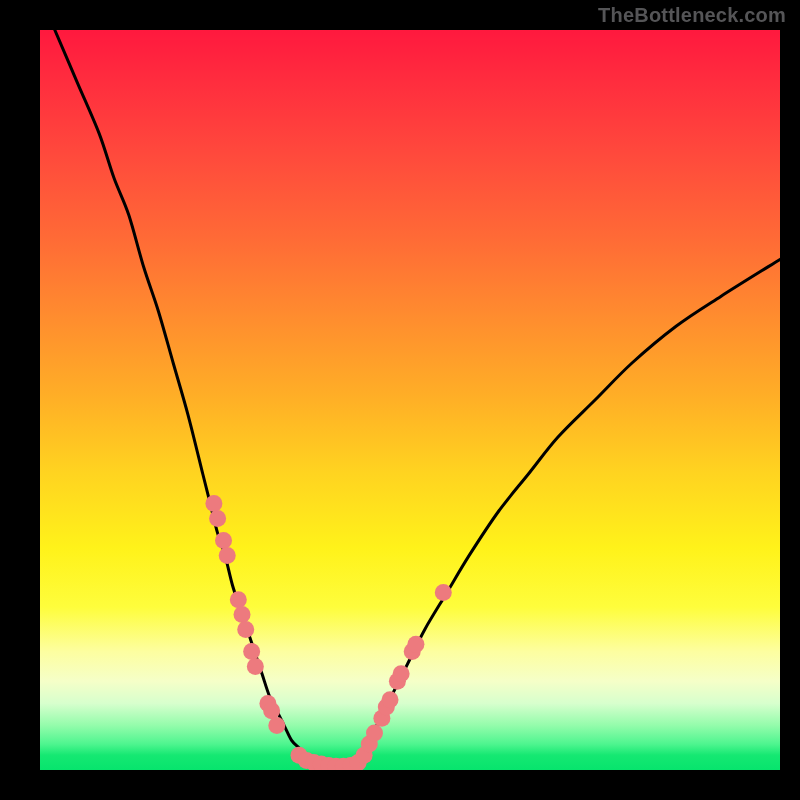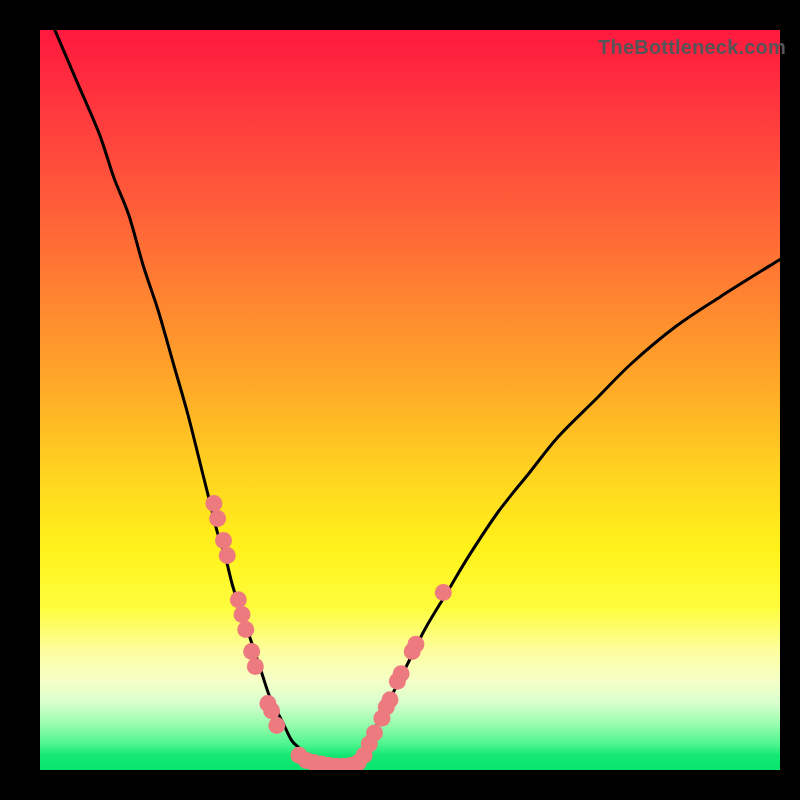--- a/index.html
+++ b/index.html
@@ -60,21 +60,20 @@
   }
   .watermark {
     position: absolute;
     top: 4px;
     right: 14px;
     font-size: 20px;
     font-weight: 600;
     color: #555557;
     letter-spacing: 0.2px;
     user-select: none;
-    margin-top: 32px;
   }
 </style>
 </head>
 <body>
 
 <div class="frame">
 
   <div class="plot-area">
     <div class="gradient"></div>
 

